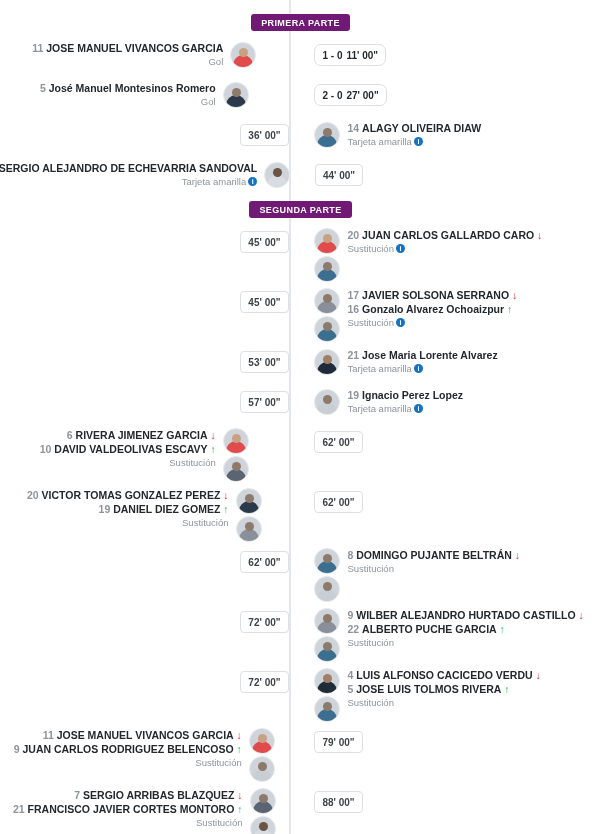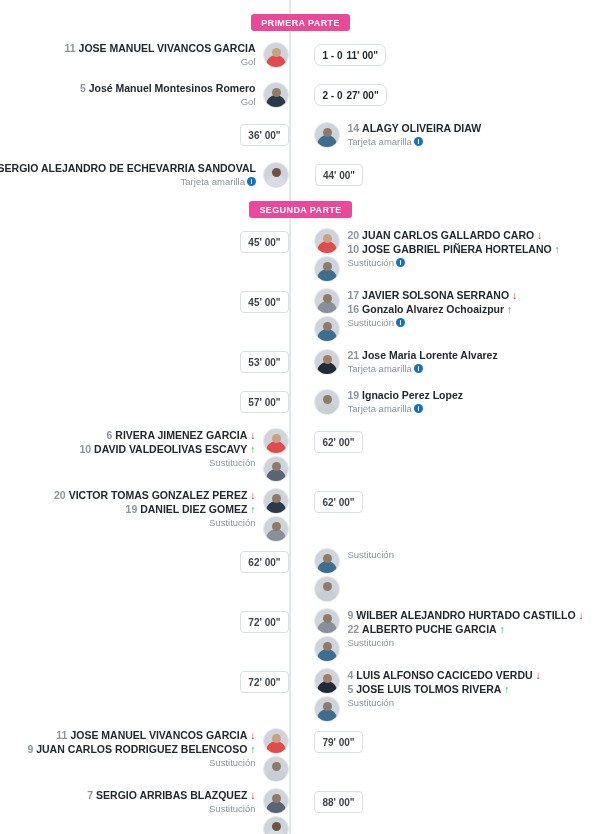--- a/index.html
+++ b/index.html
@@ -31,21 +31,21 @@
     z-index: 0;
   }
   .period-row {
     position: relative;
     z-index: 2;
     display: flex;
     justify-content: center;
     margin: 6px 0 10px 0;
   }
   .period-badge {
-    background: #ec4899;
+    background: #701a75;
     color: #ffffff;
     font-size: 9px;
     font-weight: bold;
     letter-spacing: 0.4px;
     padding: 4px 10px 3px 10px;
     border-radius: 3px;
     text-transform: uppercase;
     white-space: nowrap;
   }
   .event {
@@ -56,21 +56,21 @@
     width: 601px;
     min-height: 34px;
     margin-bottom: 6px;
   }
   .side {
     width: 289px;
     display: flex;
     align-items: flex-start;
   }
   .side-left {
-    justify-content: flex-end;
+    justify-content: center;
     padding-right: 0px;
   }
   .side-right {
     justify-content: flex-start;
     padding-left: 2px;
   }
 
   .texts-left {
     text-align: right;
     padding-right: 7px;
@@ -299,25 +299,20 @@
             <span class="body"></span>
             <span class="head"></span>
           </div>
       </div>
       <div class="texts-right">
         <div class="line">
           <span class="pnum">20</span>
           <span class="pname">JUAN CARLOS GALLARDO CARO</span>
           <span class="arrow-out">↓</span>
         </div>
-        <div class="line">
-          <span class="pnum">10</span>
-          <span class="pname">JOSE GABRIEL PIÑERA HORTELANO</span>
-          <span class="arrow-in">↑</span>
-        </div>
         <div class="sub">
           <span>Sustitución</span><i class="info-i">i</i>
         </div>
       </div>
     </div>
   </div>
 
   <div class="event">
     <div class="side side-left" style="justify-content:flex-end;">
       <span class="chip time">45' 00"</span>
@@ -470,20 +465,25 @@
         <div class="avatar stacked v3">
             <span class="body"></span>
             <span class="head"></span>
           </div>
         <div class="avatar stacked v7">
             <span class="body"></span>
             <span class="head"></span>
           </div>
       </div>
       <div class="texts-right">
+        <div class="line">
+          <span class="pnum">8</span>
+          <span class="pname">DOMINGO PUJANTE BELTRÁN</span>
+          <span class="arrow-out">↓</span>
+        </div>
         <div class="sub">Sustitución</div>
       </div>
     </div>
   </div>
 
   <div class="event">
     <div class="side side-left" style="justify-content:flex-end;">
       <span class="chip time">72' 00"</span>
     </div>
     <div class="center-node"></div>
@@ -579,20 +579,25 @@
   </div>
 
   <div class="event">
     <div class="side side-left">
       <div class="texts-left">
         <div class="line">
           <span class="pnum">7</span>
           <span class="pname">SERGIO ARRIBAS BLAZQUEZ</span>
           <span class="arrow-out">↓</span>
         </div>
+        <div class="line">
+          <span class="pnum">21</span>
+          <span class="pname">FRANCISCO JAVIER CORTES MONTORO</span>
+          <span class="arrow-in">↑</span>
+        </div>
         <div class="sub">Sustitución</div>
       </div>
       <div class="avatar-col">
         <div class="avatar stacked v8">
             <span class="body"></span>
             <span class="head"></span>
           </div>
         <div class="avatar stacked v4">
             <span class="body"></span>
             <span class="head"></span>

